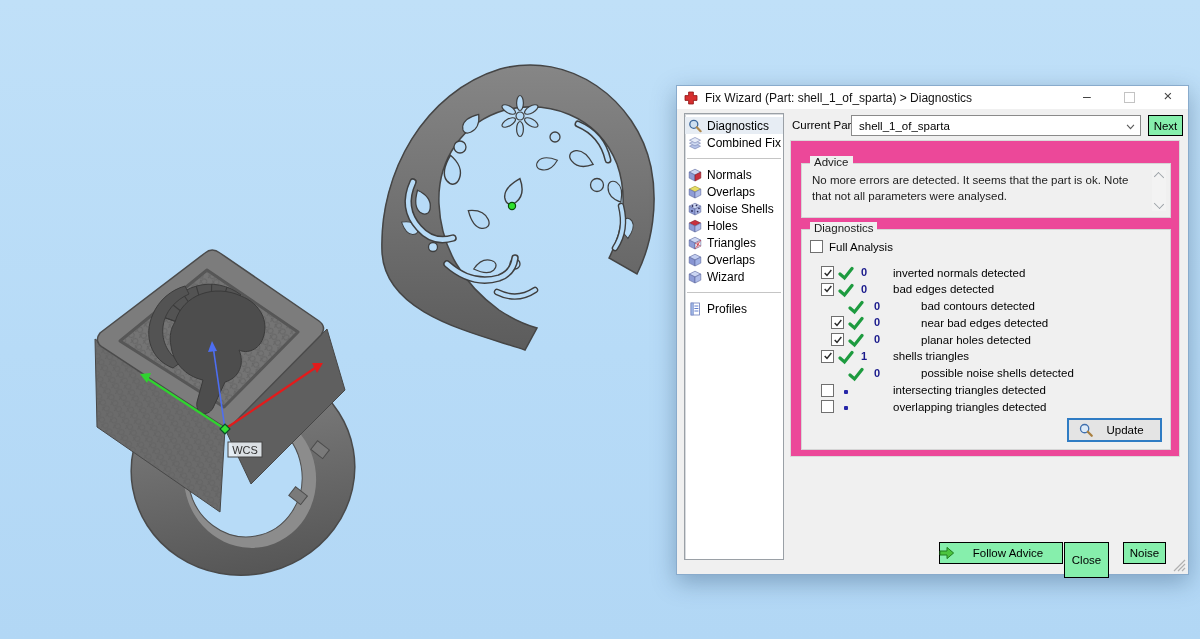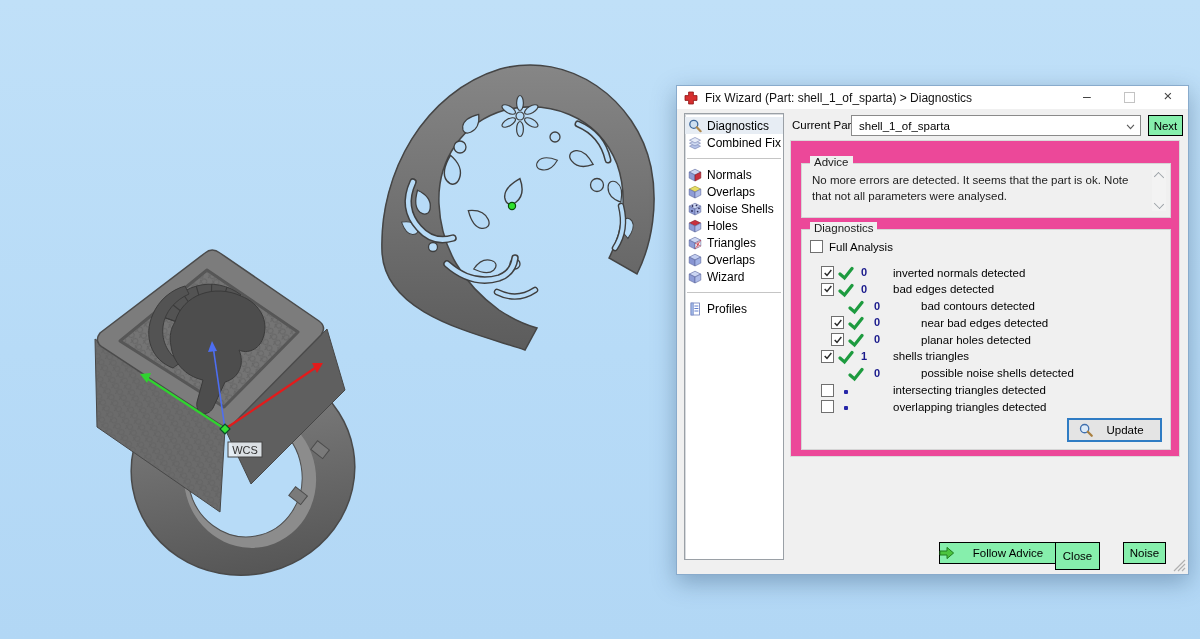--- a/index.html
+++ b/index.html
@@ -72,21 +72,21 @@
   .diag-row .dot{position:absolute;top:7px;width:4px;height:4px;border-radius:1px;background:#2626a8;}
   .lvl0 .cb{left:19px}.lvl0 .chk{left:36px}.lvl0 .num{left:59px}.lvl0 .lbl{left:91px}.lvl0 .dot{left:42px}
   .lvl1 .cb{left:29px}.lvl1 .chk{left:46px}.lvl1 .num{left:72px}.lvl1 .lbl{left:119px}
 
   .update-btn{position:absolute;right:8px;bottom:7px;width:95px;height:24px;
     border:2px solid #2f7cc4;background:#e4e4e4;gap:12px;}
   .update-btn .uico{width:15px;height:15px;margin-left:-6px;}
 
   .btn-follow{position:absolute;left:150px;top:433px;width:124px;height:22px;gap:18px;}
   .btn-follow .fico{width:16px;height:14px;margin-left:-20px;}
-  .btn-close{position:absolute;left:266px;top:433px;width:45px;height:28px;}
+  .btn-close{position:absolute;left:275px;top:433px;width:45px;height:36px;}
   .btn-help{position:absolute;left:334px;top:433px;width:43px;height:22px;}
 
   .grip{position:absolute;right:2px;bottom:2px;width:13px;height:13px;}
 </style>
 </head>
 <body>
 <div class="stage">
 
 <svg class="defs" aria-hidden="true">
   <symbol id="i-check" viewBox="0 0 16 16">

